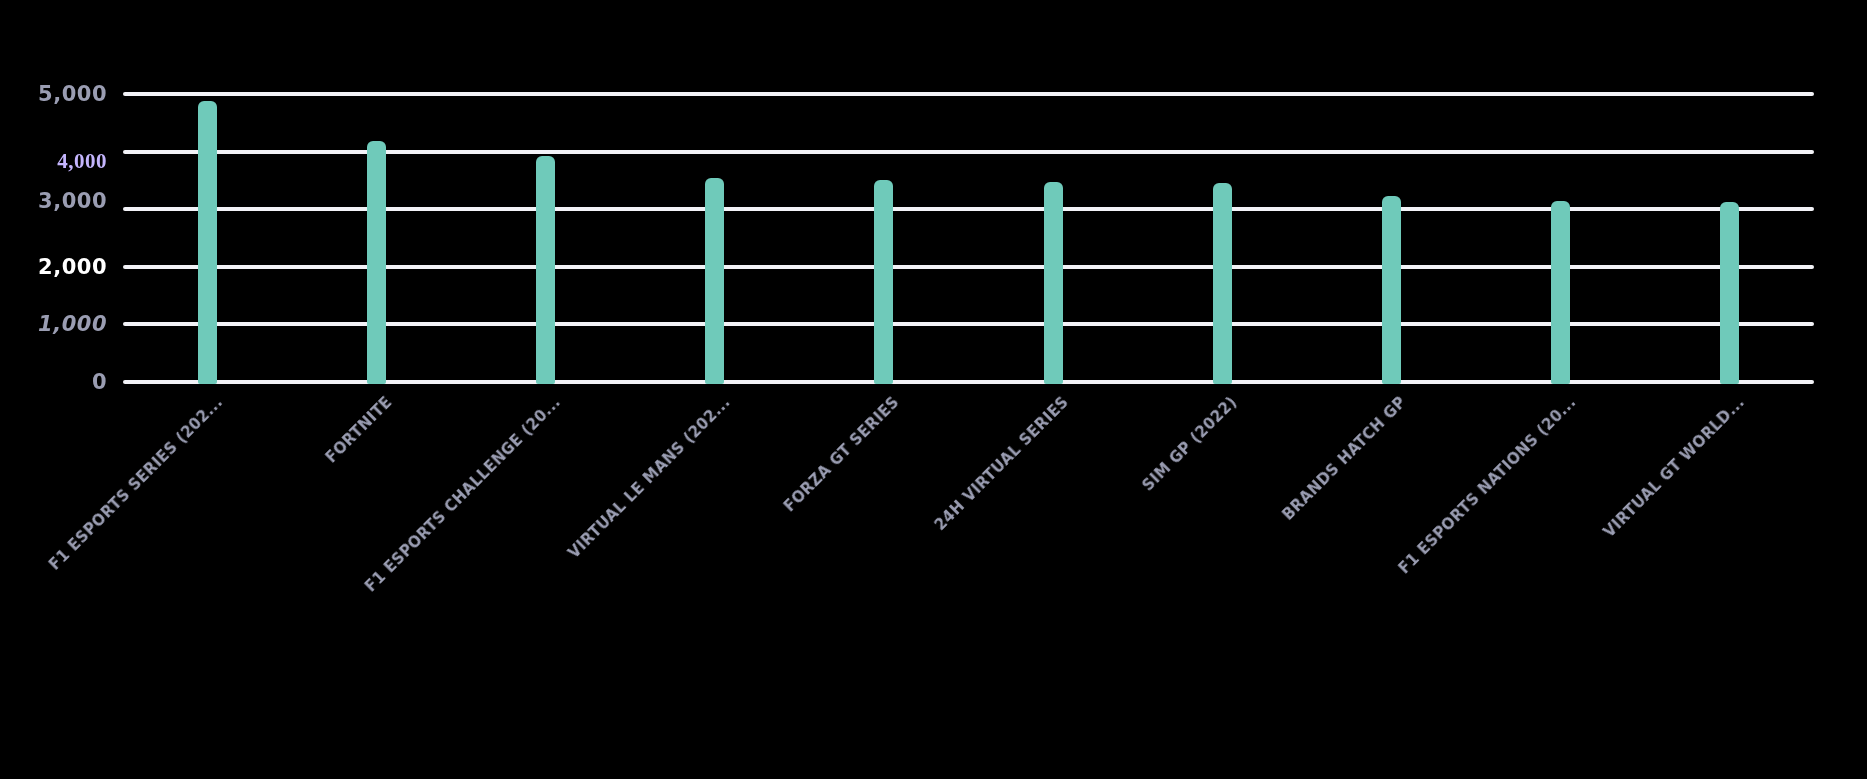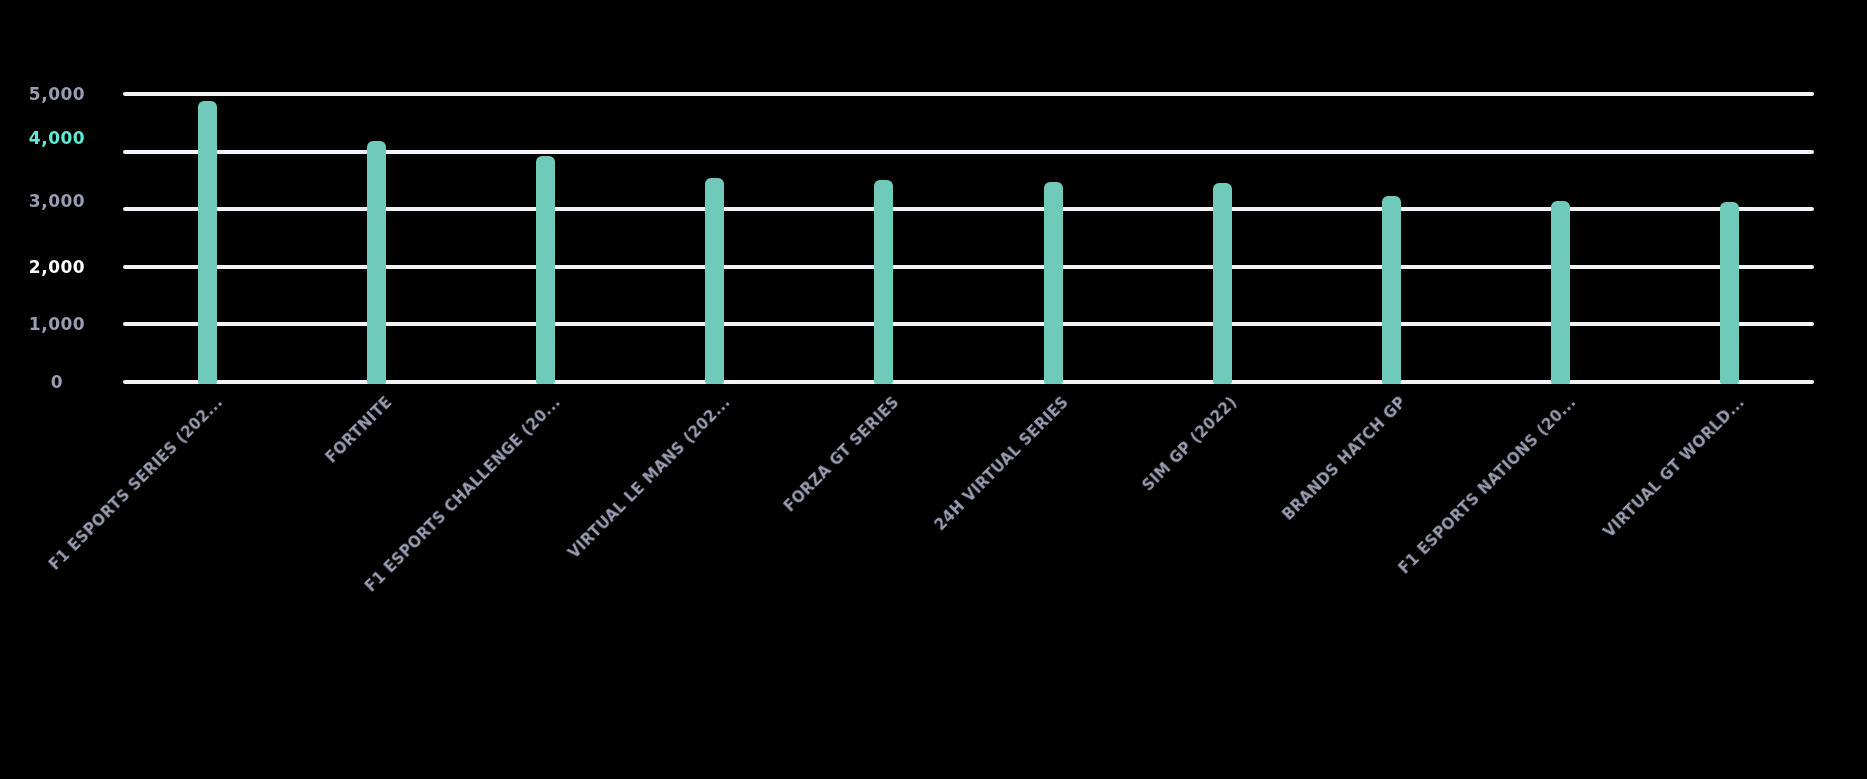--- a/index.html
+++ b/index.html
@@ -19,22 +19,22 @@
     position: absolute;
     height: 4px;
     border-radius: 2px;
     left: 123px;
     width: 1691px;
   }
   .y-tick-label {
     position: absolute;
     width: 100px;
     right: 1760px; 
-    text-align: center;
-    font-size: 17px;
+    text-align: right;
+    font-size: 21px;
     font-weight: bold;
     letter-spacing: 0.5px;
     line-height: 20px;
   }
   .bar {
     position: absolute;
     width: 19px;
     border-radius: 6px 6px 2px 2px;
   }
   .x-tick-label {
@@ -57,24 +57,24 @@
   <div id="gridlines">
       <div class="gridline" style="top: 380px; background: rgb(242, 242, 247);"></div>
       <div class="gridline" style="top: 322.4px; background: rgb(242, 242, 247);"></div>
       <div class="gridline" style="top: 264.8px; background: rgb(242, 242, 247);"></div>
       <div class="gridline" style="top: 207.2px; background: rgb(242, 242, 247);"></div>
       <div class="gridline" style="top: 149.6px; background: rgb(242, 242, 247);"></div>
       <div class="gridline" style="top: 92px; background: rgb(242, 242, 247);"></div>
     </div>
   <div id="y-labels">
       <div class="y-tick-label" style="top: 372px; color: rgb(154, 157, 178);">0</div>
-      <div class="y-tick-label" style="top: 314.4px; color: rgb(154, 157, 178);">1,000</div>
+      <div class="y-tick-label" style="top: 314.4px; color: rgb(154, 157, 178); font-style: italic;">1,000</div>
       <div class="y-tick-label" style="top: 256.8px; color: #ffffff;">2,000</div>
       <div class="y-tick-label" style="top: 191px; color: rgb(154, 157, 178);">3,000</div>
-      <div class="y-tick-label" style="top: 128px; color: #5eead4;">4,000</div>
+      <div class="y-tick-label" style="top: 151px; color: #c4b5fd; font-family: Liberation Serif, serif;">4,000</div>
       <div class="y-tick-label" style="top: 84px; color: rgb(154, 157, 178);">5,000</div>
     </div>
   <div id="bars">
       <div class="bar" style="left: 198.05px; top: 100.64px; height: 283.36px; background: rgb(111, 202, 186);"></div>
       <div class="bar" style="left: 367.15px; top: 140.96px; height: 243.04px; background: rgb(111, 202, 186);"></div>
       <div class="bar" style="left: 536.25px; top: 155.936px; height: 228.064px; background: rgb(111, 202, 186);"></div>
       <div class="bar" style="left: 705.35px; top: 177.824px; height: 206.176px; background: rgb(111, 202, 186);"></div>
       <div class="bar" style="left: 874.45px; top: 180.128px; height: 203.872px; background: rgb(111, 202, 186);"></div>
       <div class="bar" style="left: 1043.55px; top: 182.432px; height: 201.568px; background: rgb(111, 202, 186);"></div>
       <div class="bar" style="left: 1212.65px; top: 183.008px; height: 200.992px; background: rgb(111, 202, 186);"></div>

